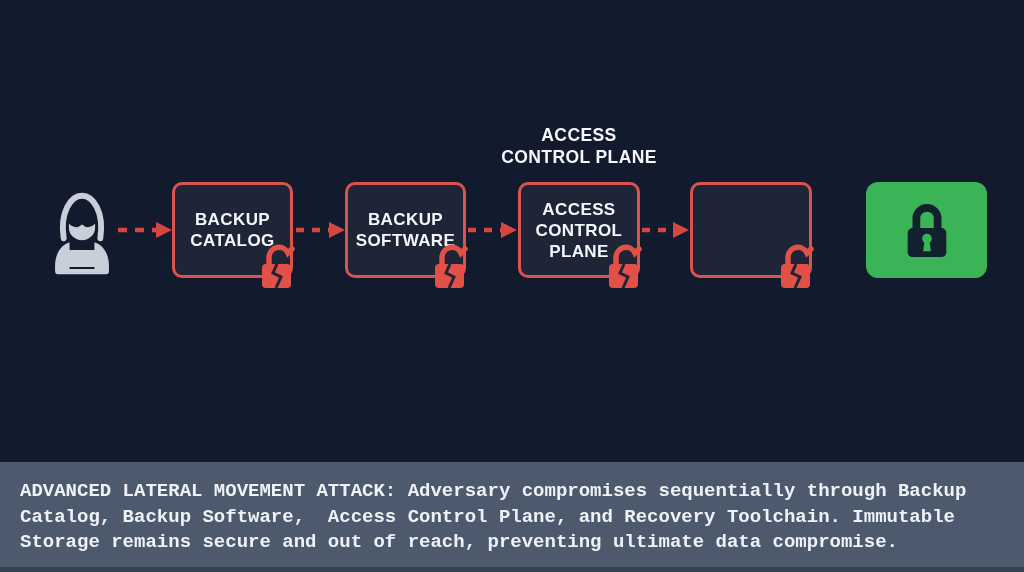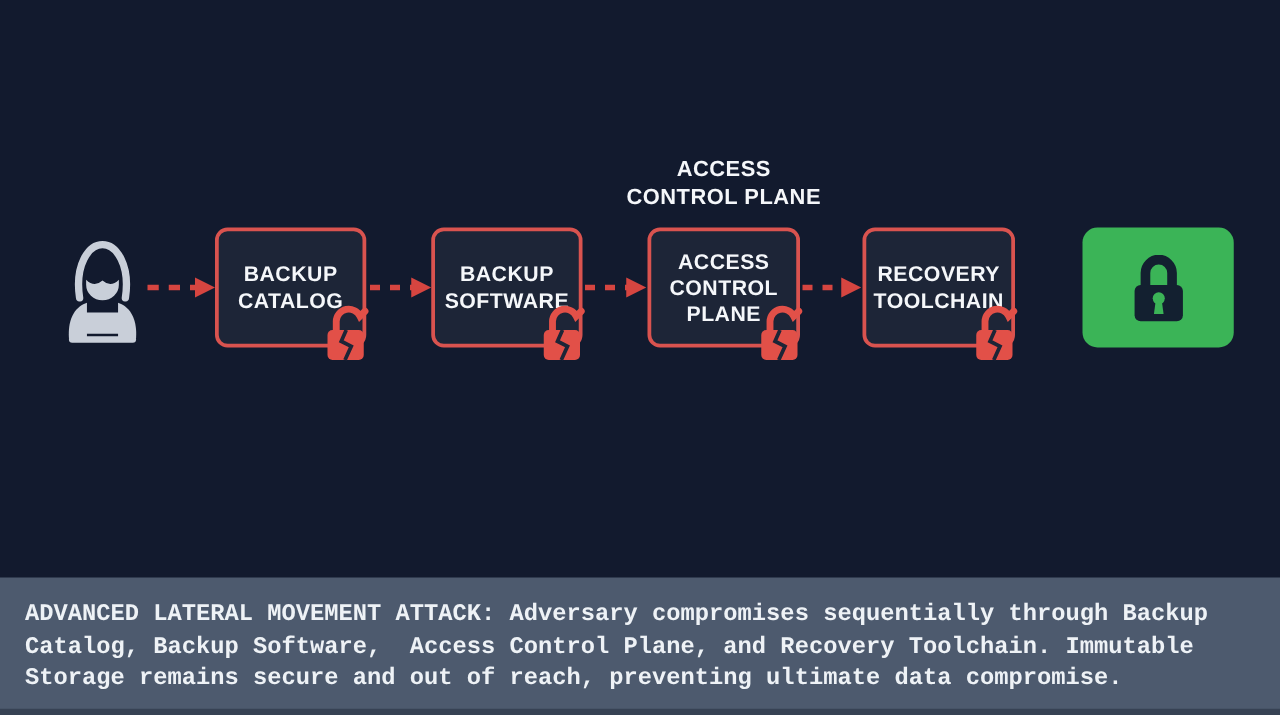--- a/index.html
+++ b/index.html
@@ -156,22 +156,20 @@
 CONTROL
 PLANE</div>
       <svg class="broken-lock" viewBox="0 0 42 50">
         <path d="M11 22 V15 A10 10 0 0 1 30 11 L34 7" fill="none" stroke="#e25048" stroke-width="5.5" stroke-linecap="round"></path>
         <rect x="4" y="22" width="29" height="24" rx="4" fill="#e25048"></rect>
         <polyline points="19,22 15,31 23,35 18,46" fill="none" stroke="#1d2537" stroke-width="3"></polyline>
       </svg>
     </div>
 
     <div class="node" style="left:690px; width:122px;">
-      <div class="node-label">RECOVERY
-TOOLCHAIN</div>
       <svg class="broken-lock" viewBox="0 0 42 50">
         <path d="M11 22 V15 A10 10 0 0 1 30 11 L34 7" fill="none" stroke="#e25048" stroke-width="5.5" stroke-linecap="round"></path>
         <rect x="4" y="22" width="29" height="24" rx="4" fill="#e25048"></rect>
         <polyline points="19,22 15,31 23,35 18,46" fill="none" stroke="#1d2537" stroke-width="3"></polyline>
       </svg>
     </div>
 
     <div class="secure-node">
       <svg width="58" height="62" viewBox="0 0 60 64">
         <path d="M19 32 V20 A11 11 0 0 1 41 20 V32" fill="none" stroke="#132030" stroke-width="8" stroke-linecap="round"></path>

